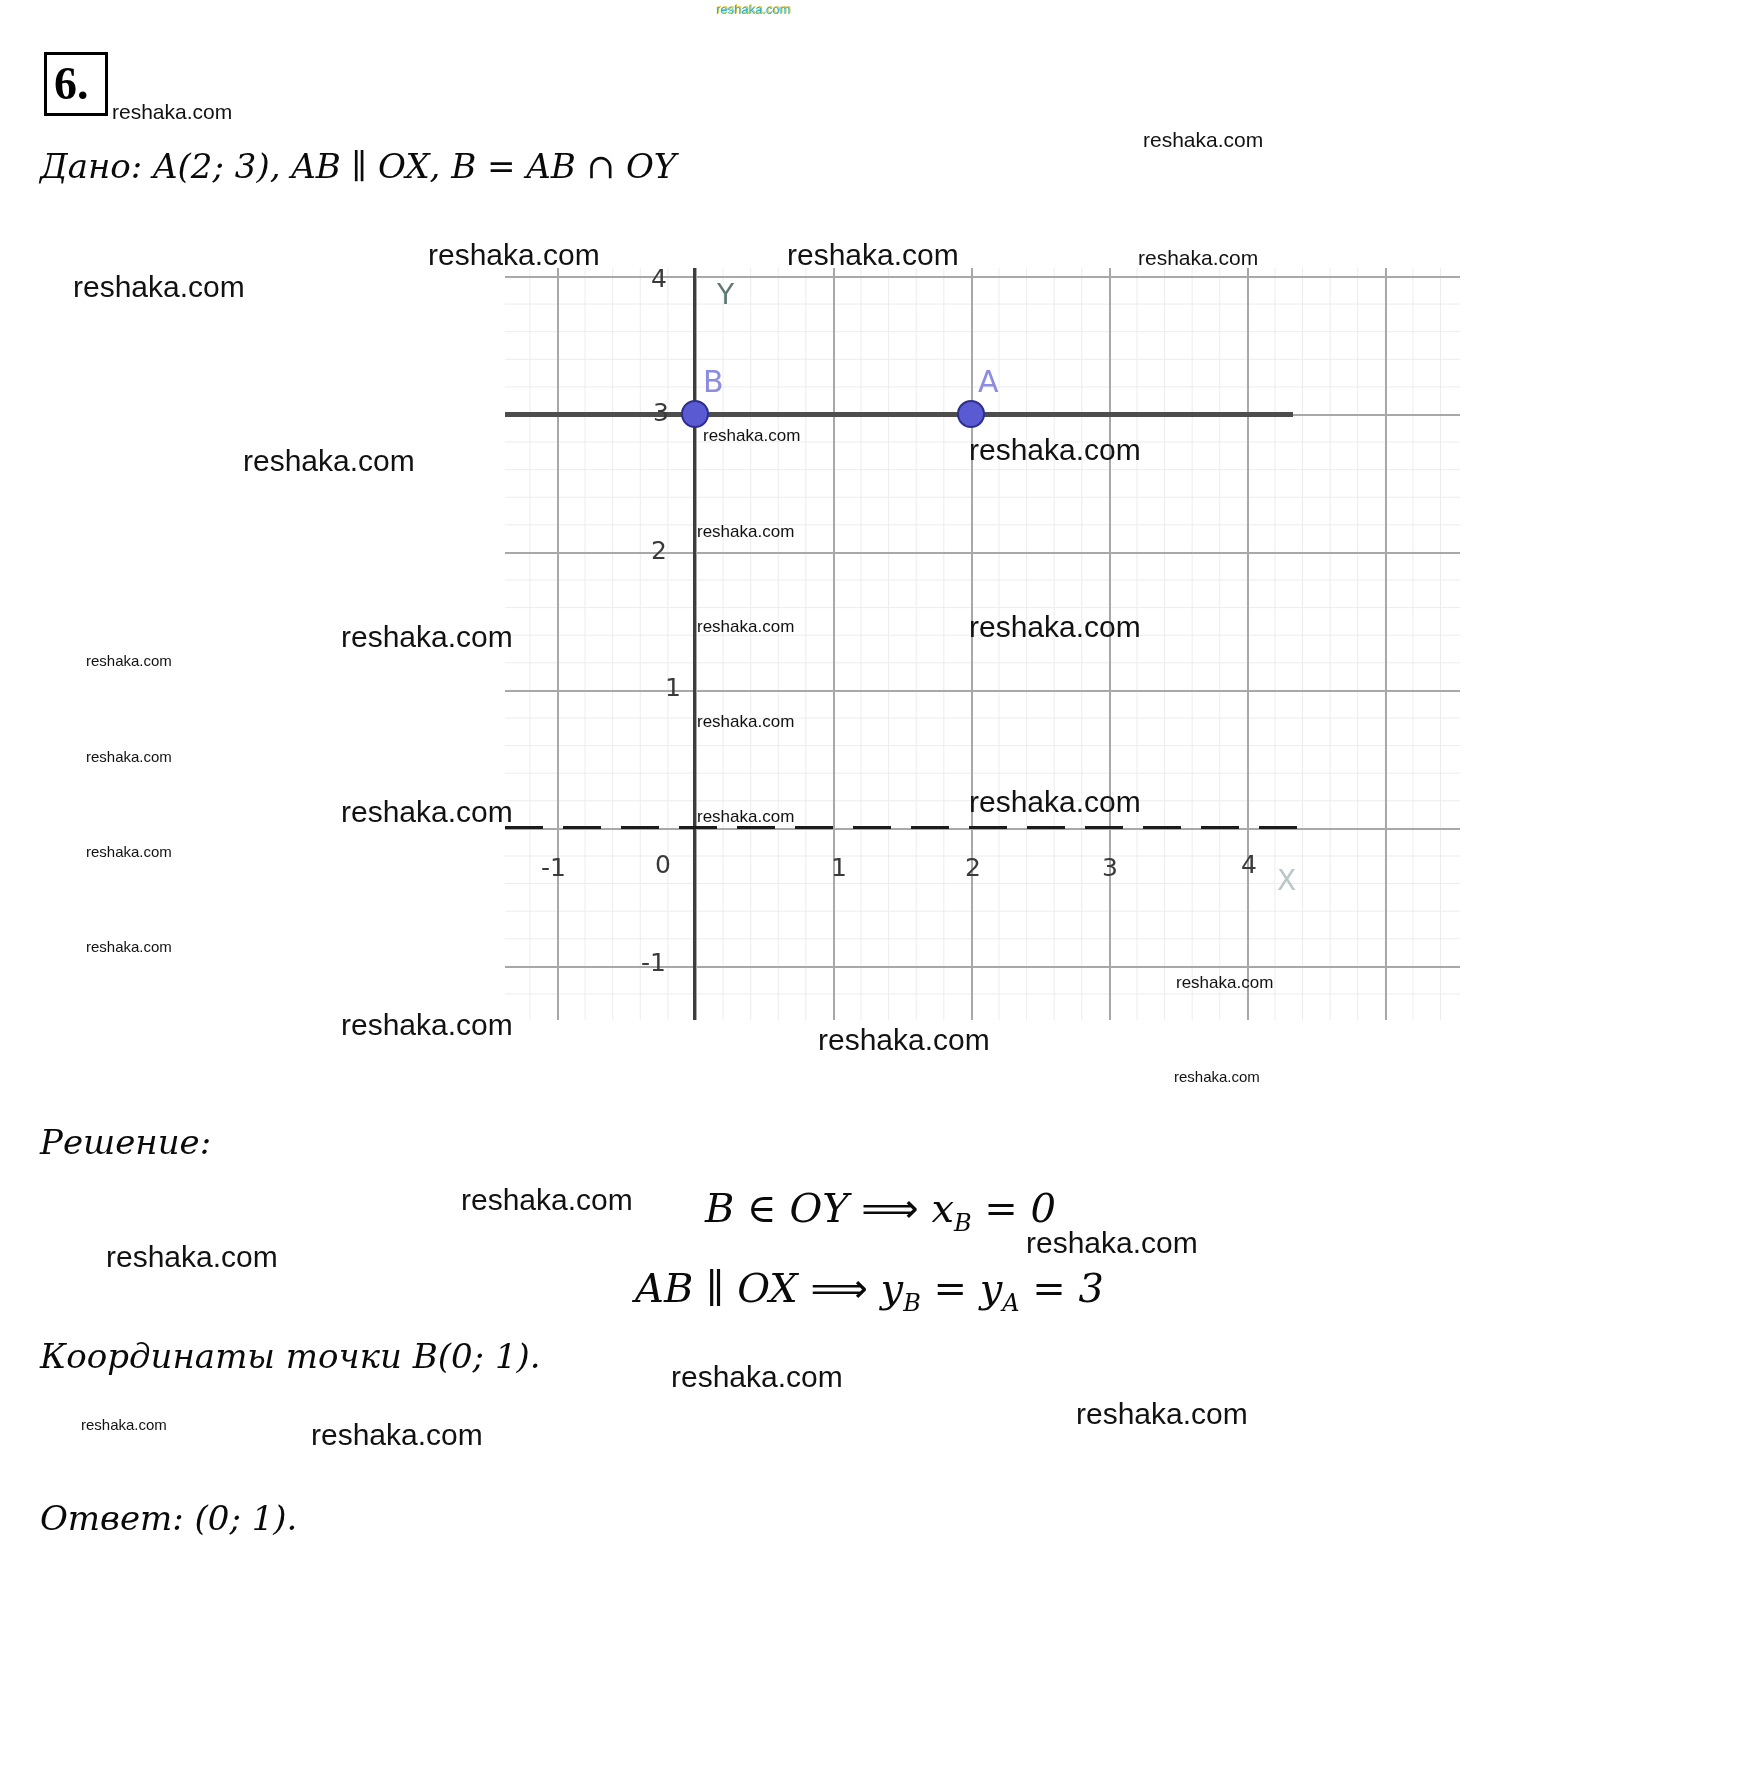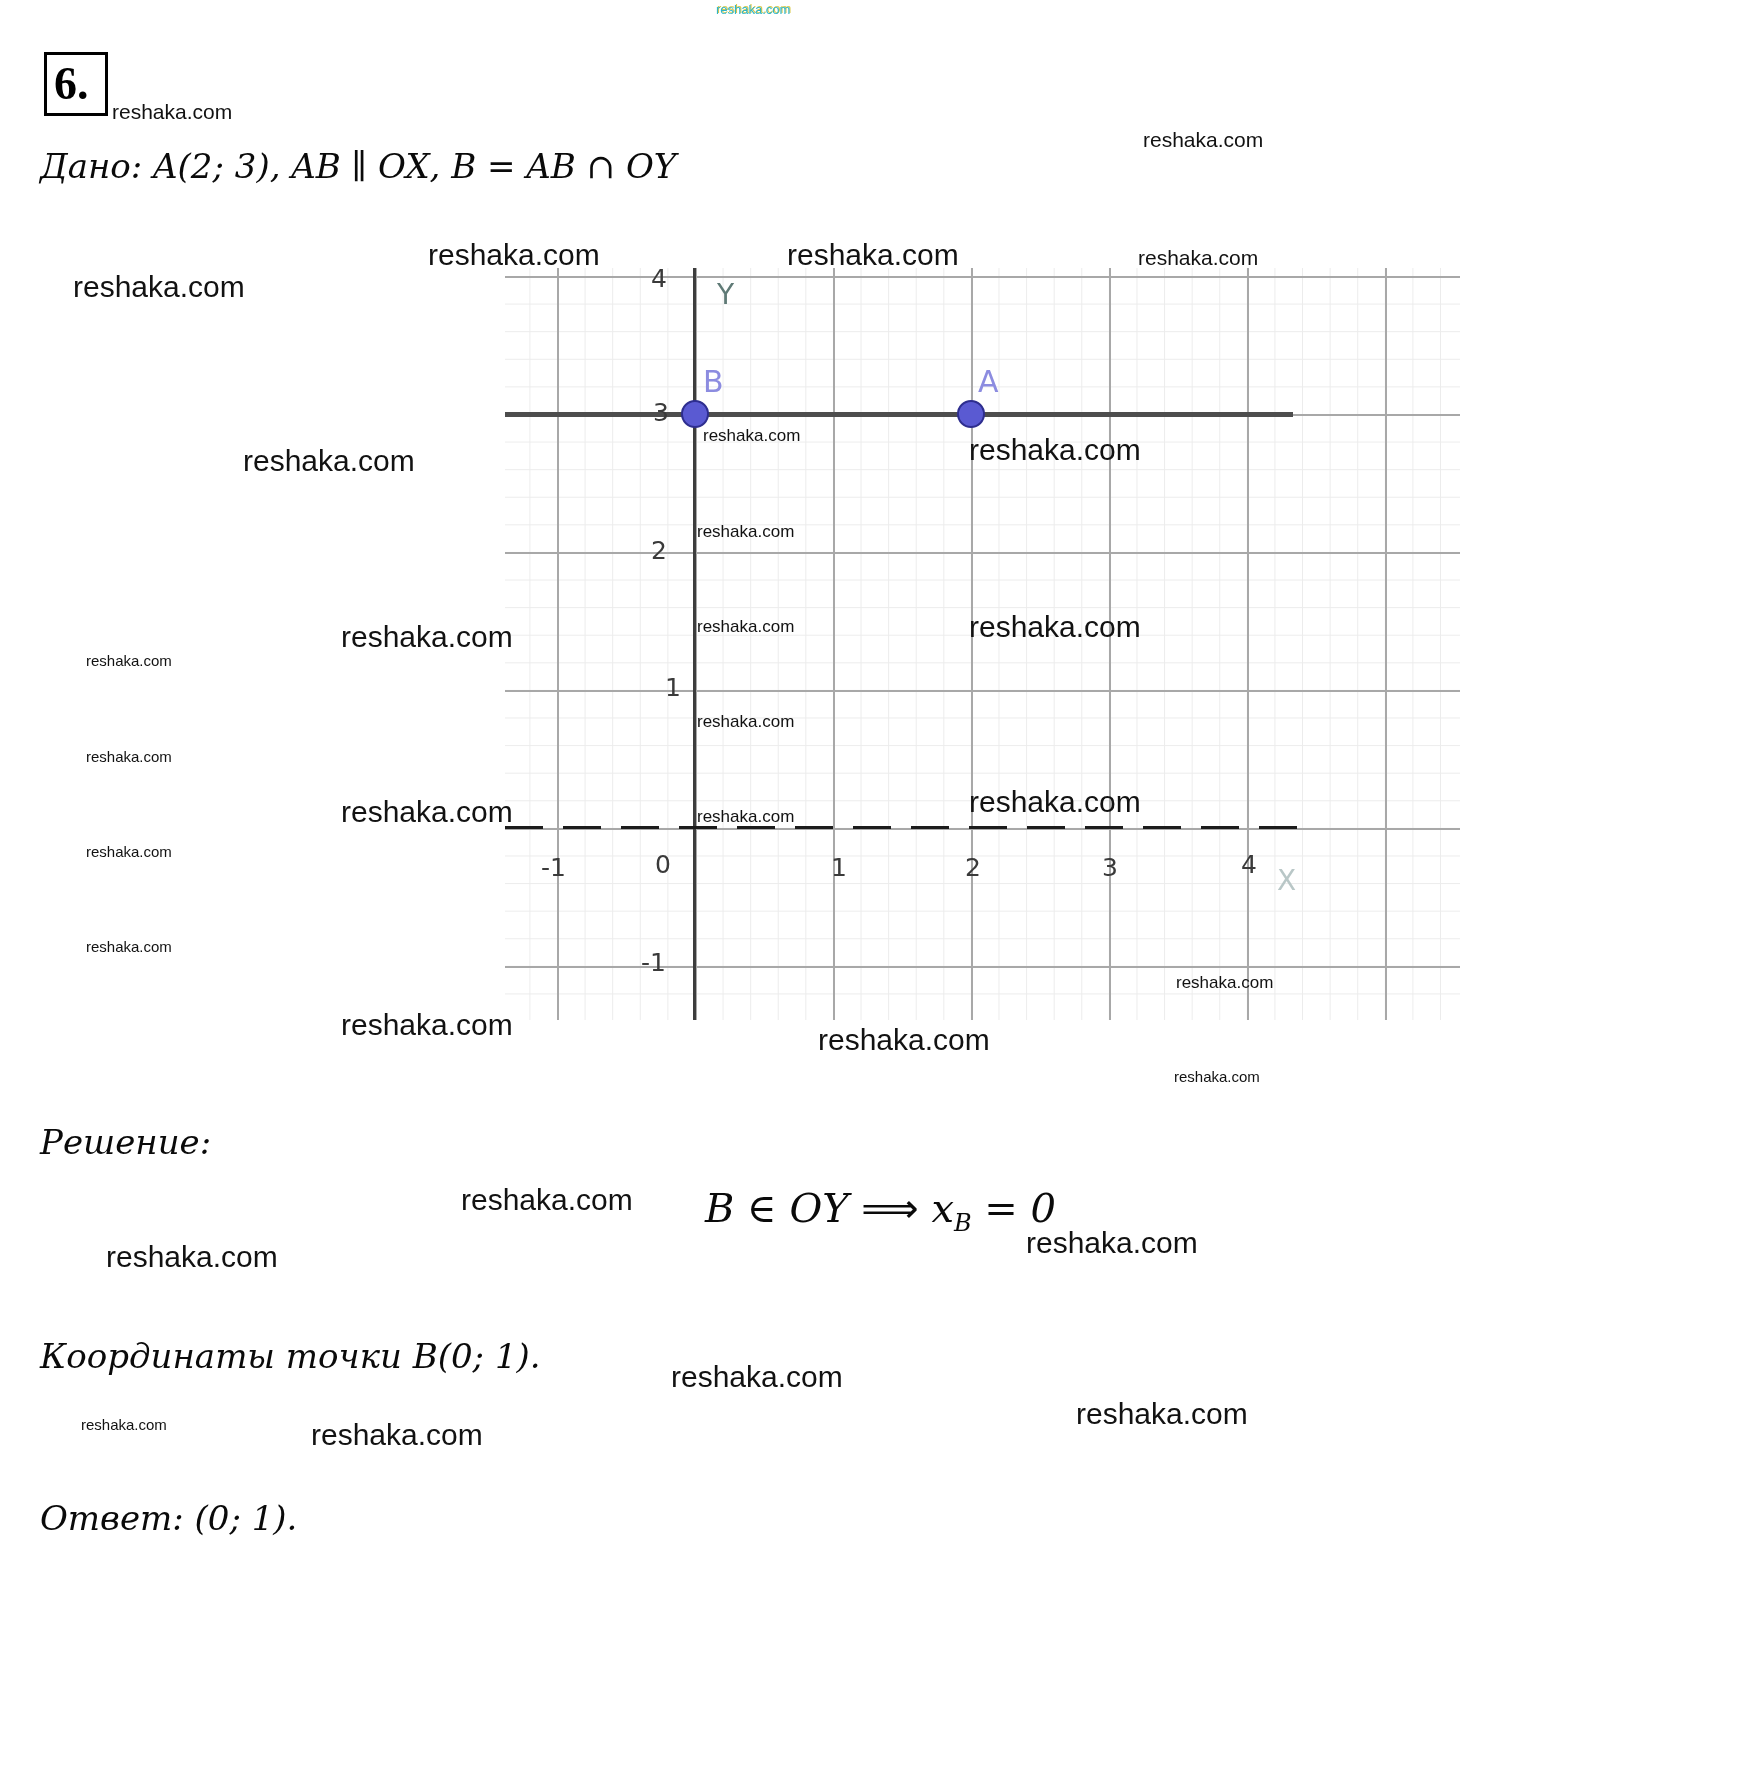--- a/index.html
+++ b/index.html
@@ -117,18 +117,21 @@
     <span class="ptlbl" style="left:473px;top:96px">A</span>
   </div>
 
 
   <div class="math fs42" style="left:40px;top:1122px">Решение:</div>
 
   <div class="math fs40" style="left:705px;top:1185px">
     <span>B ∈ OY </span><span class="arrow">⟹</span><span> x</span><sub>B</sub><span> = 0</span>
   </div>
 
+  <div class="math fs40" style="left:635px;top:1265px">
+    <span>AB ∥ OX </span><span class="arrow">⟹</span><span> y</span><sub>B</sub><span> = y</span><sub>A</sub><span> = 3</span>
+  </div>
 
   <div class="math fs42" style="left:40px;top:1336px">Координаты точки B(0; 1).</div>
 
   <div class="math fs42" style="left:40px;top:1498px">Ответ: (0; 1).</div>
 
 </div>
 
 </body></html>

